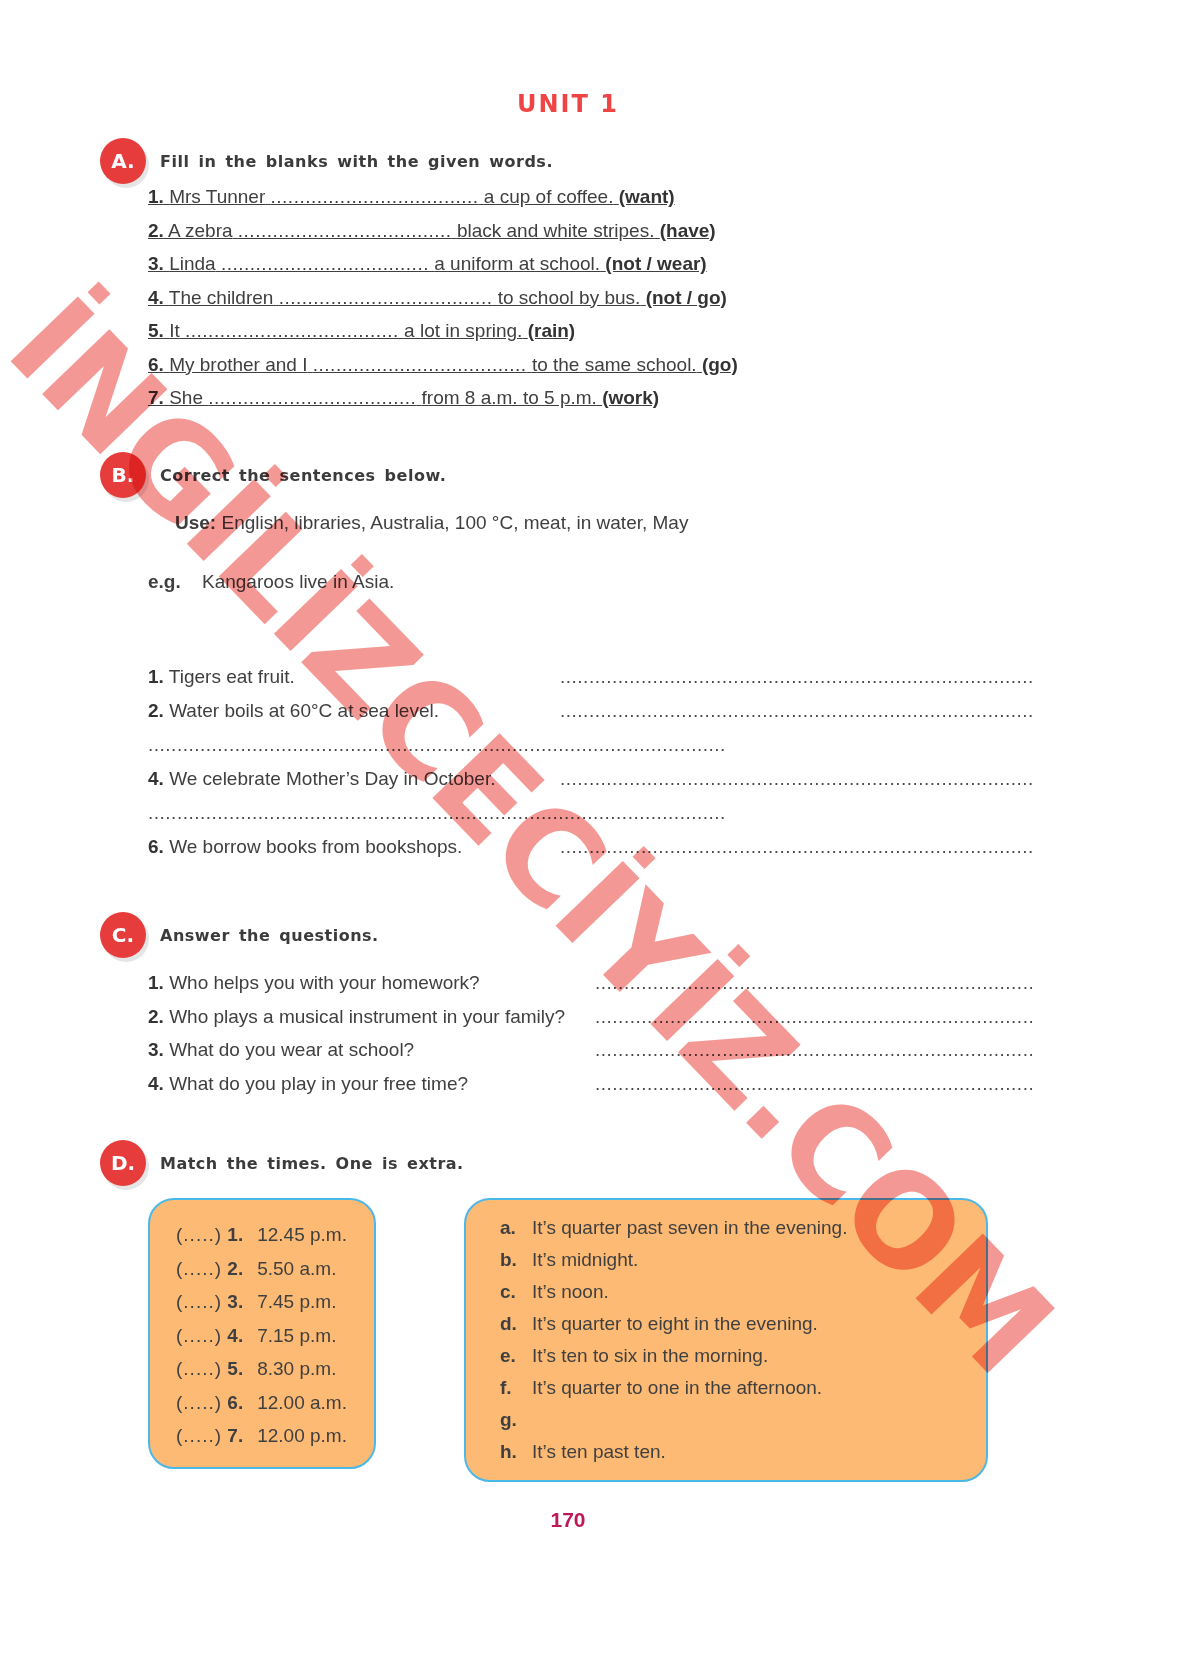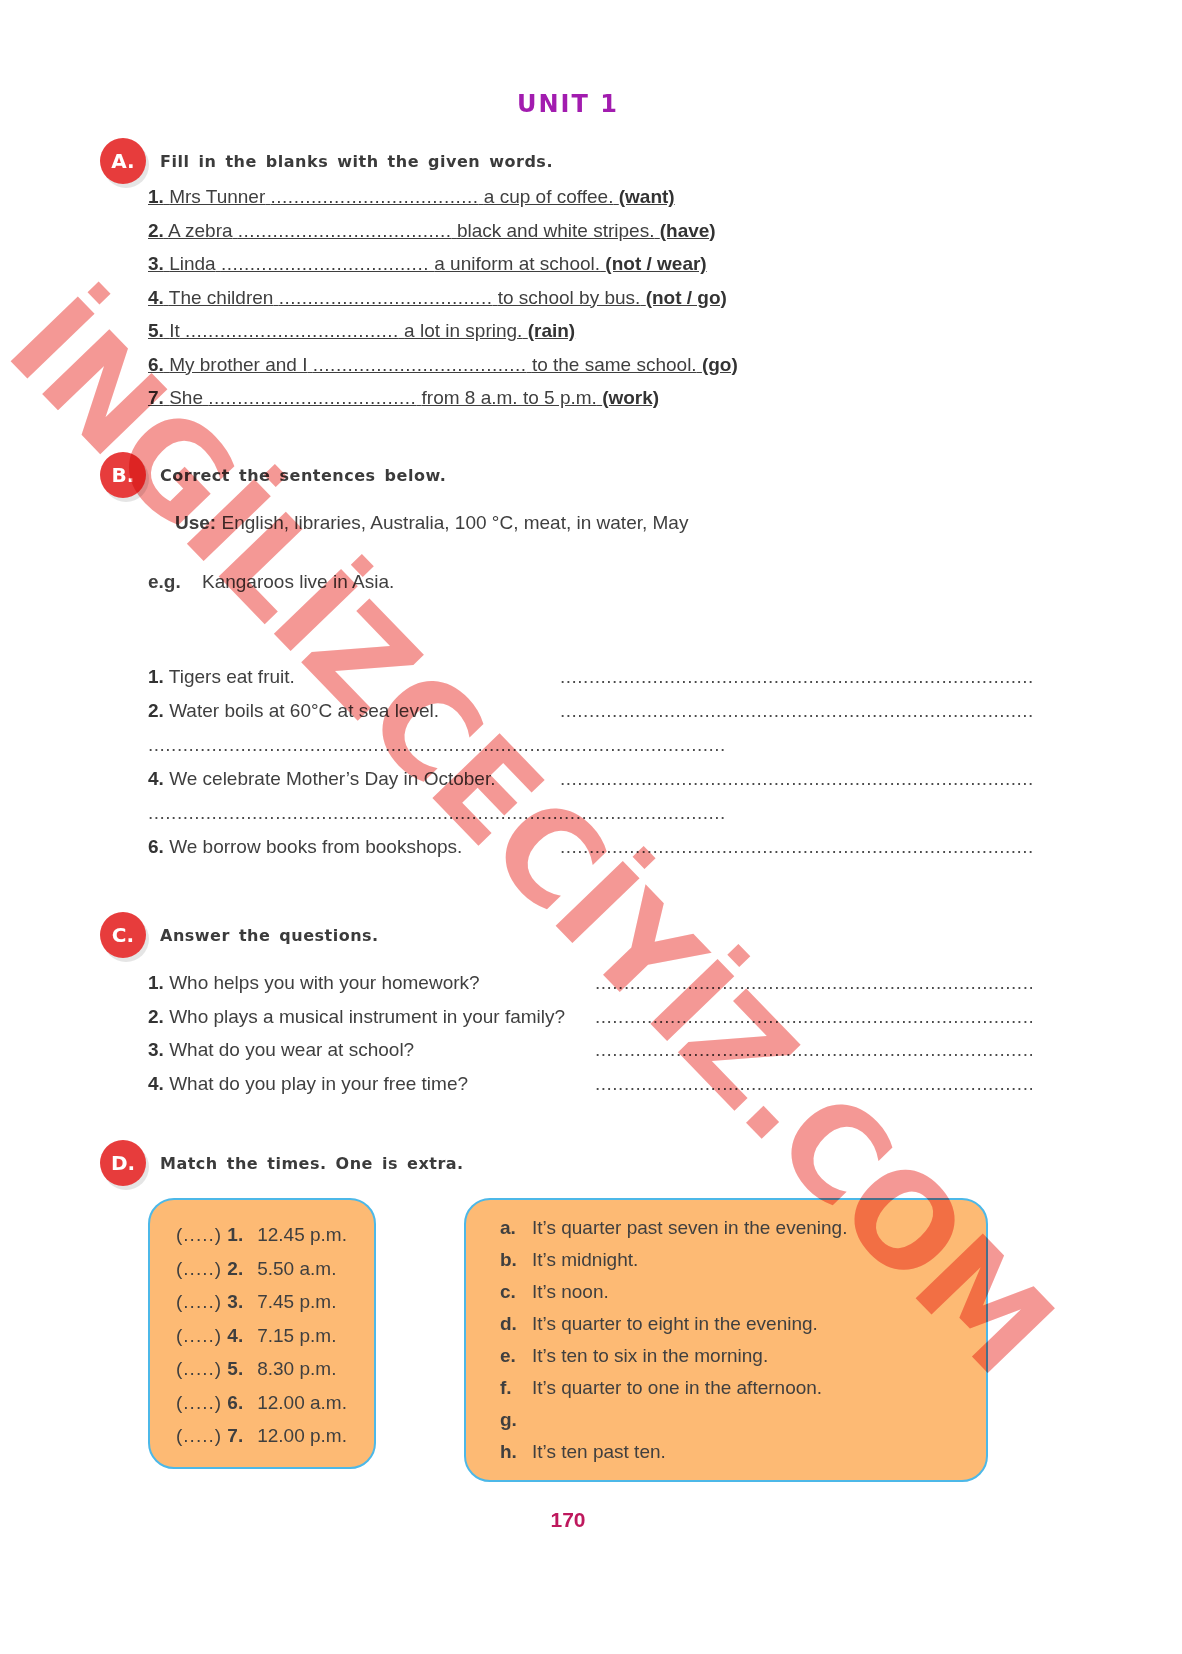--- a/index.html
+++ b/index.html
@@ -4,21 +4,21 @@
 <style>
   html,body{margin:0;padding:0;}
   body{
     width:1182px;height:1654px;background:#ffffff;position:relative;overflow:hidden;
     font-family:"Liberation Sans", sans-serif;color:#3f3f3f;
   }
   .content{position:absolute;left:100px;top:0;width:936px;}
   .unit-title{
     position:absolute;top:90px;left:0;width:100%;text-align:center;
     font-family:"DejaVu Sans", sans-serif;font-weight:700;font-size:24px;
-    color:#a21caf;letter-spacing:2px;
+    color:#ef4444;letter-spacing:2px;
   }
   .sec-header{position:absolute;left:0;display:flex;align-items:center;gap:14px;}
   .badge{
     width:46px;height:46px;border-radius:50%;background:#e73c3c;color:#fff;
     display:flex;align-items:center;justify-content:center;
     font-family:"DejaVu Sans", sans-serif;font-weight:700;font-size:20px;
     box-shadow:3px 4px 0 rgba(180,180,180,0.35);flex:0 0 auto;
   }
   .heading{
     font-family:"DejaVu Sans", sans-serif;font-weight:700;font-size:16px;

